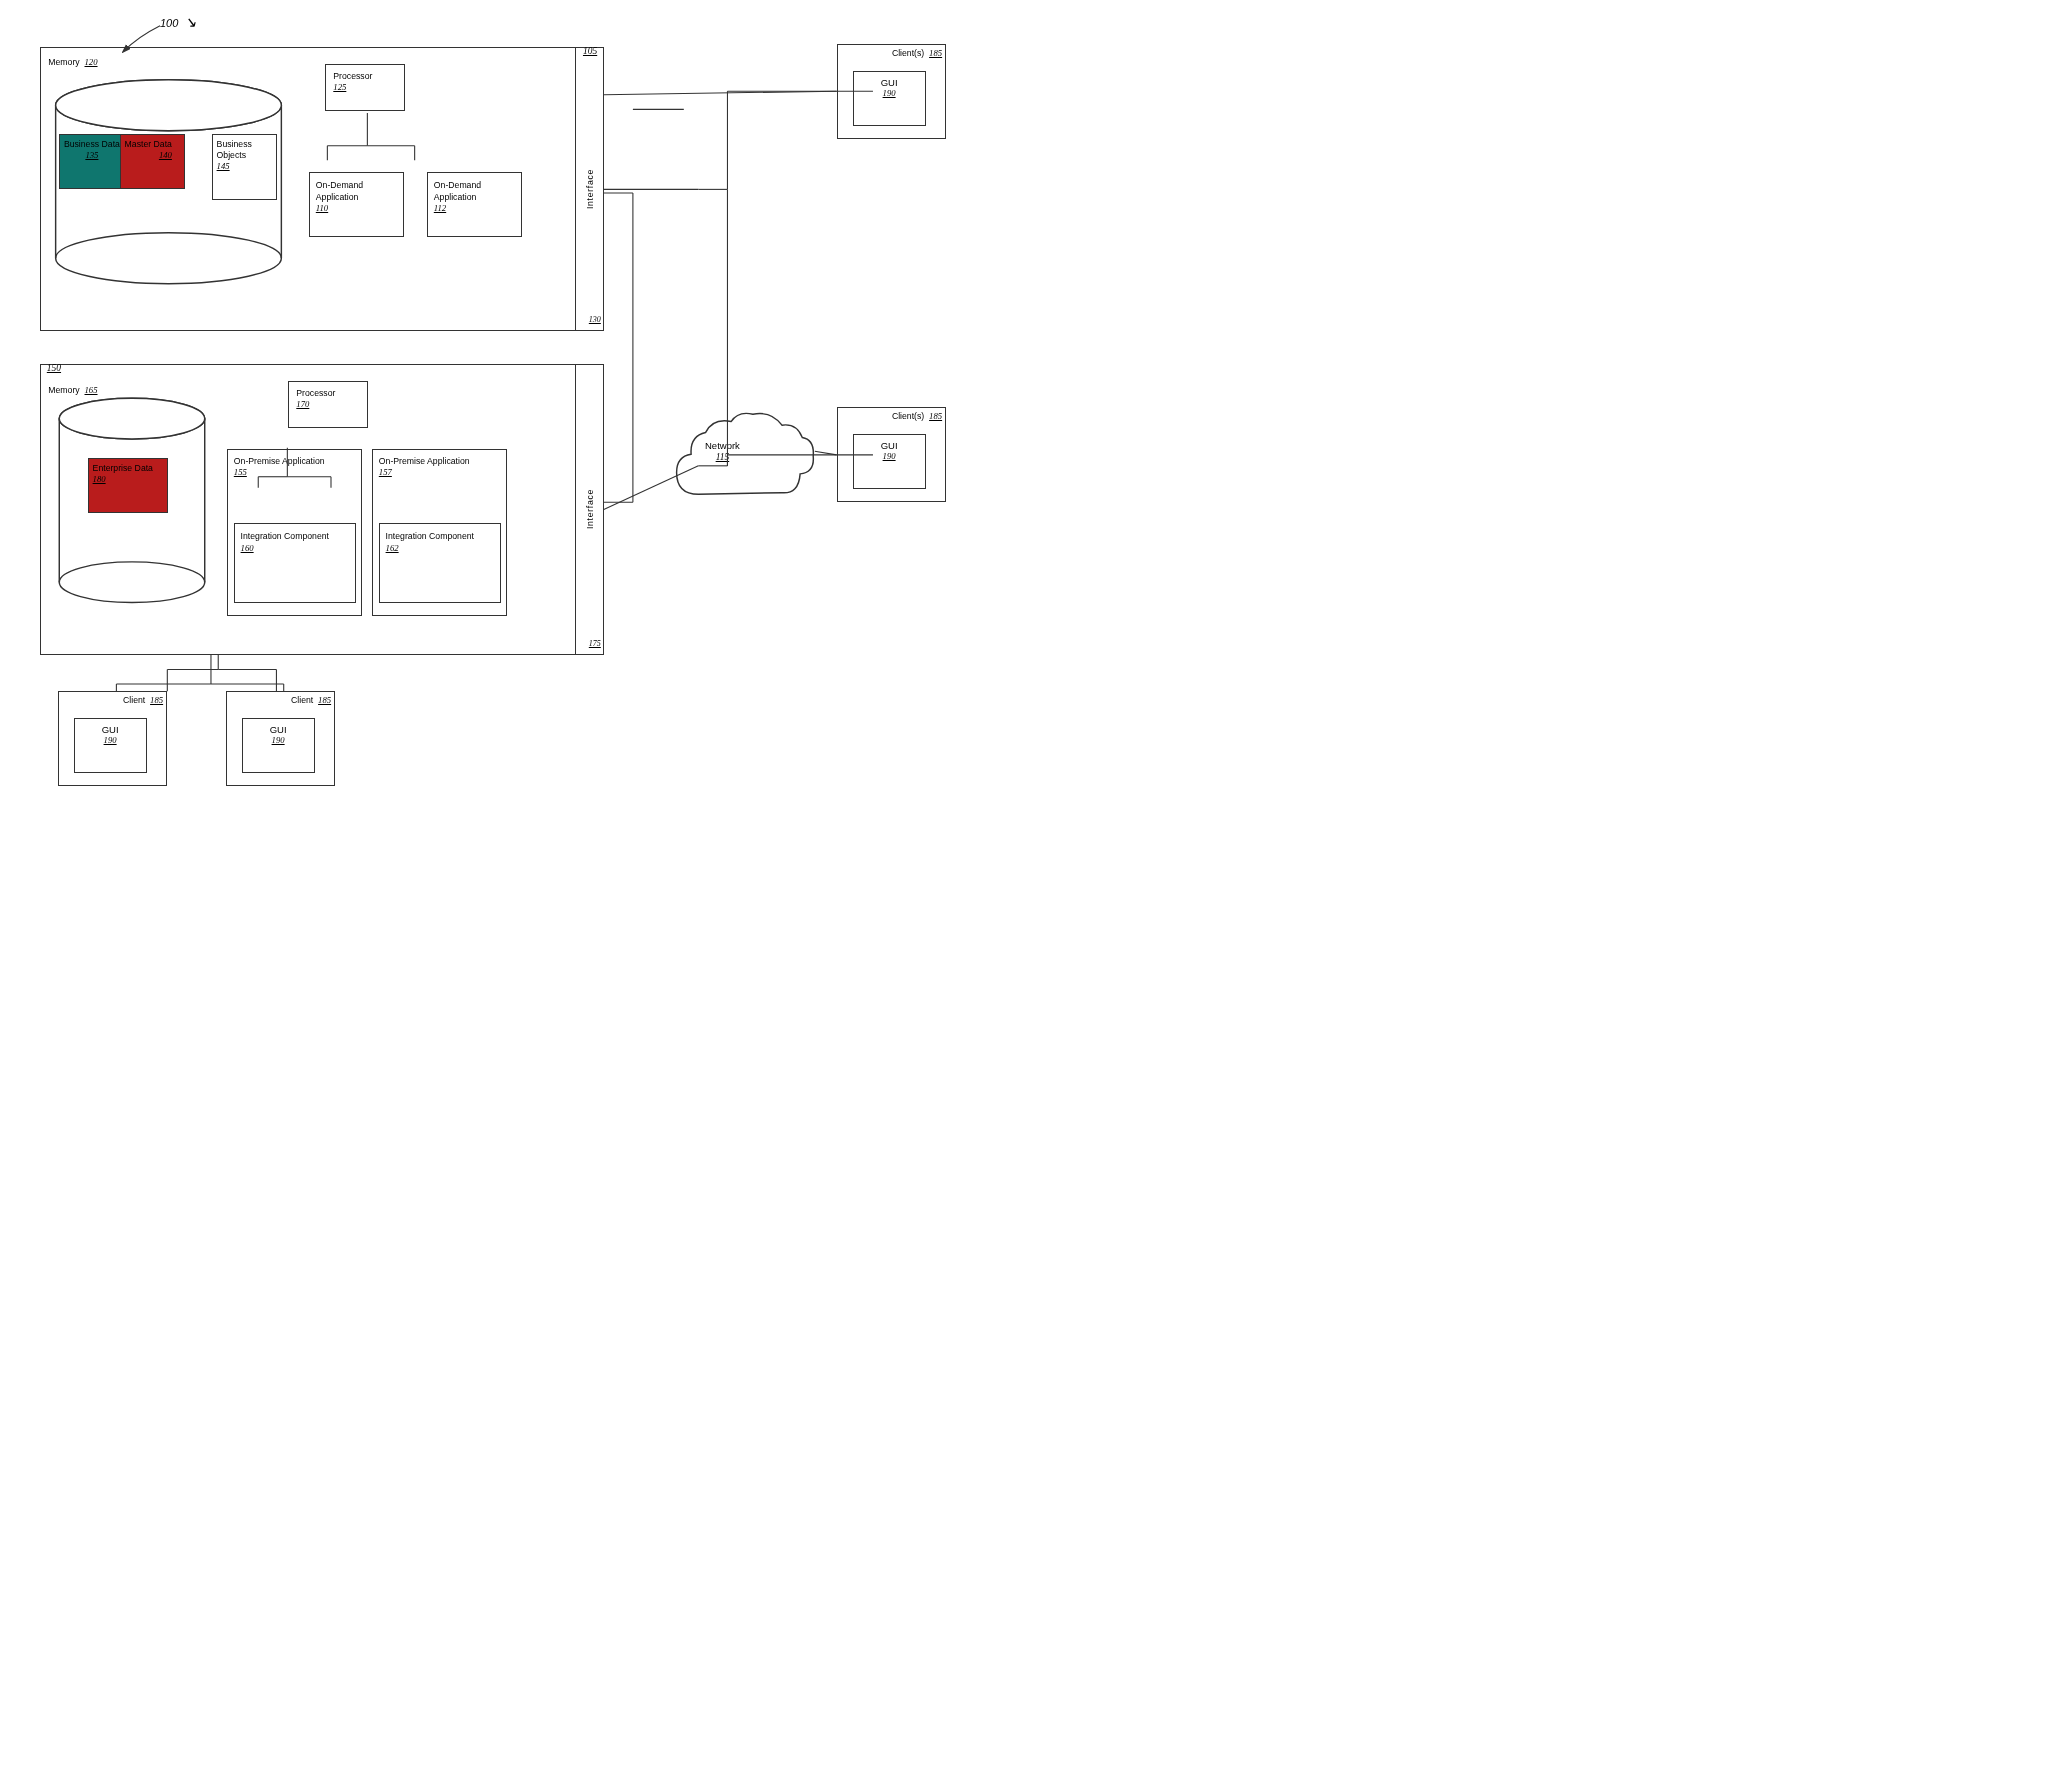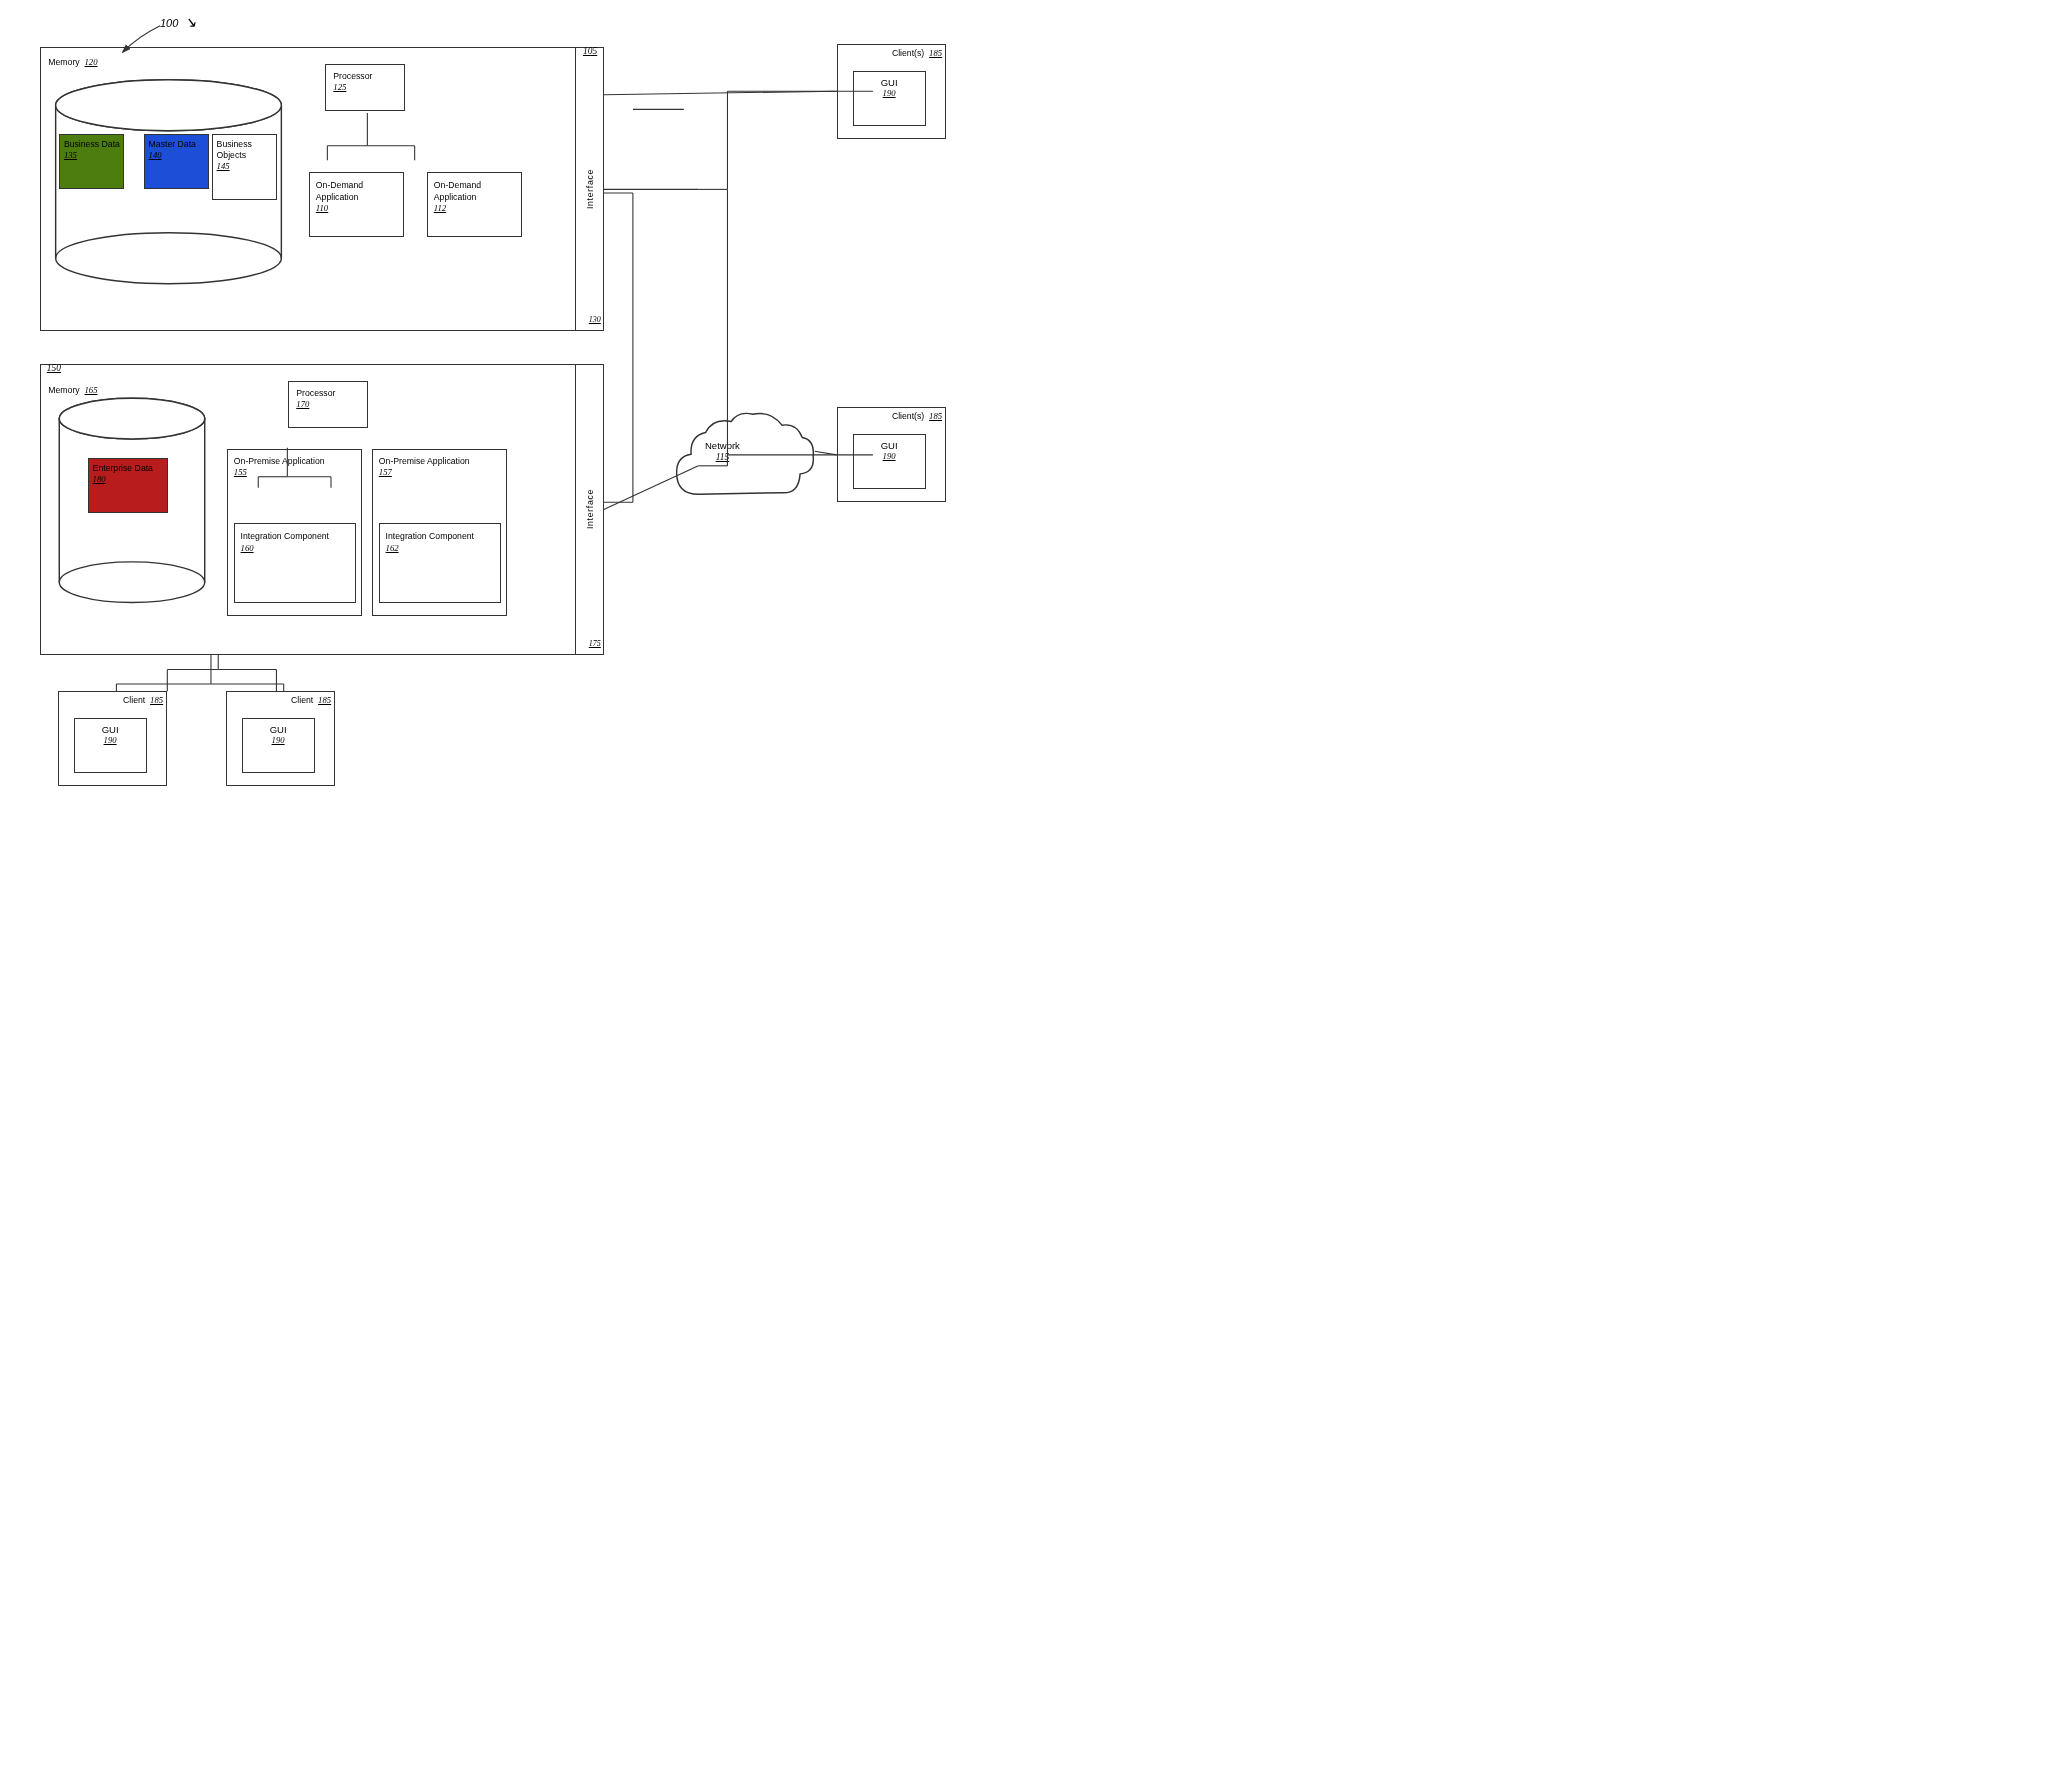--- a/index.html
+++ b/index.html
@@ -123,29 +123,29 @@
       <svg width="233" height="226" viewBox="0 0 320 310">
 
         <ellipse cx="160" cy="40" rx="155" ry="35" fill="none" stroke="#333" stroke-width="2"></ellipse>
         <line x1="5" y1="40" x2="5" y2="250" stroke="#333" stroke-width="2"></line>
         <line x1="315" y1="40" x2="315" y2="250" stroke="#333" stroke-width="2"></line>
         <ellipse cx="160" cy="250" rx="155" ry="35" fill="none" stroke="#333" stroke-width="2"></ellipse>
         <ellipse cx="160" cy="40" rx="155" ry="35" fill="white" stroke="#333" stroke-width="2"></ellipse>
       </svg>
 
       
-      <div class="box" style="position:absolute; left:7.3px; top:58px; width:65px; height:55px; background:#4d7c0f;">
+      <div class="box" style="position:absolute; left:7.3px; top:58px; width:65px; height:55px; background:#0f766e;text-align:center;">
         <div class="box-label" style="top:3.6px; left:3.6px;">
           <div>Business Data</div>
           <div><span class="ref-num">135</span></div>
         </div>
       </div>
 
       
-      <div class="box" style="position:absolute; left:92px; top:58px; width:65px; height:55px; background:#1d4ed8;">
+      <div class="box" style="position:absolute; left:68px; top:58px; width:65px; height:55px; background:#b91c1c;text-align:right;">
         <div class="box-label" style="top:3.6px; left:3.6px;">
           <div>Master Data</div>
           <div><span class="ref-num">140</span></div>
         </div>
       </div>
 
       
       <div class="box" style="position:absolute; left:160px; top:58px; width:65px; height:66px; background:#fff;">
         <div class="box-label" style="top:3.6px; left:3.6px;">
           <div>Business Objects</div>

